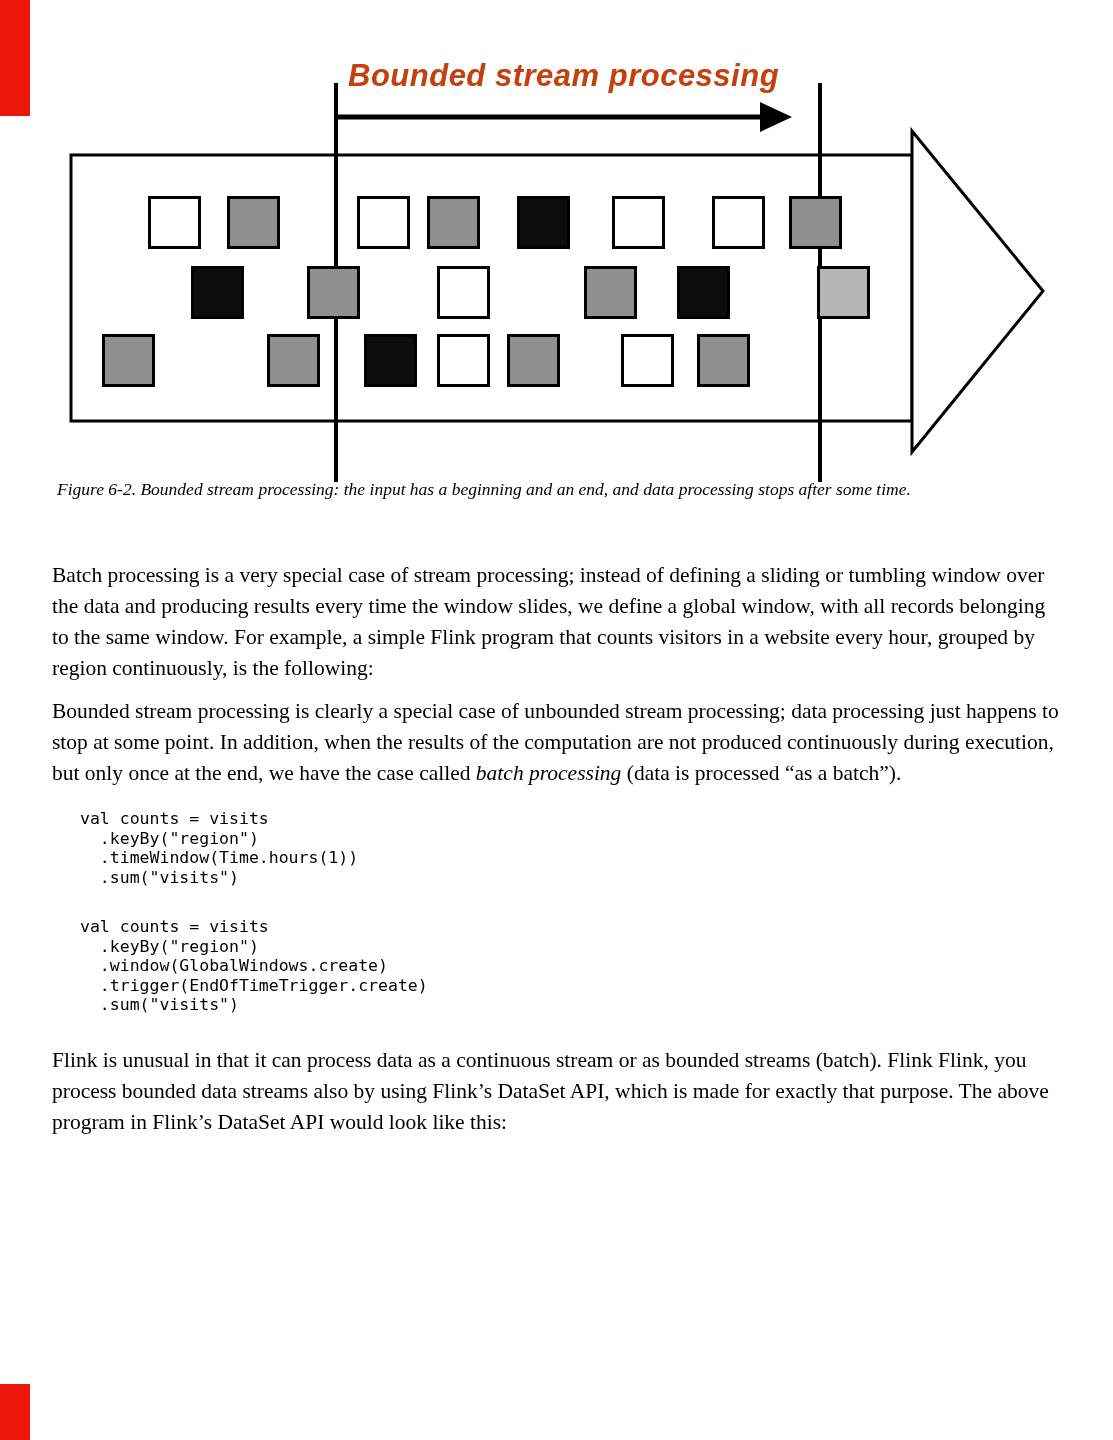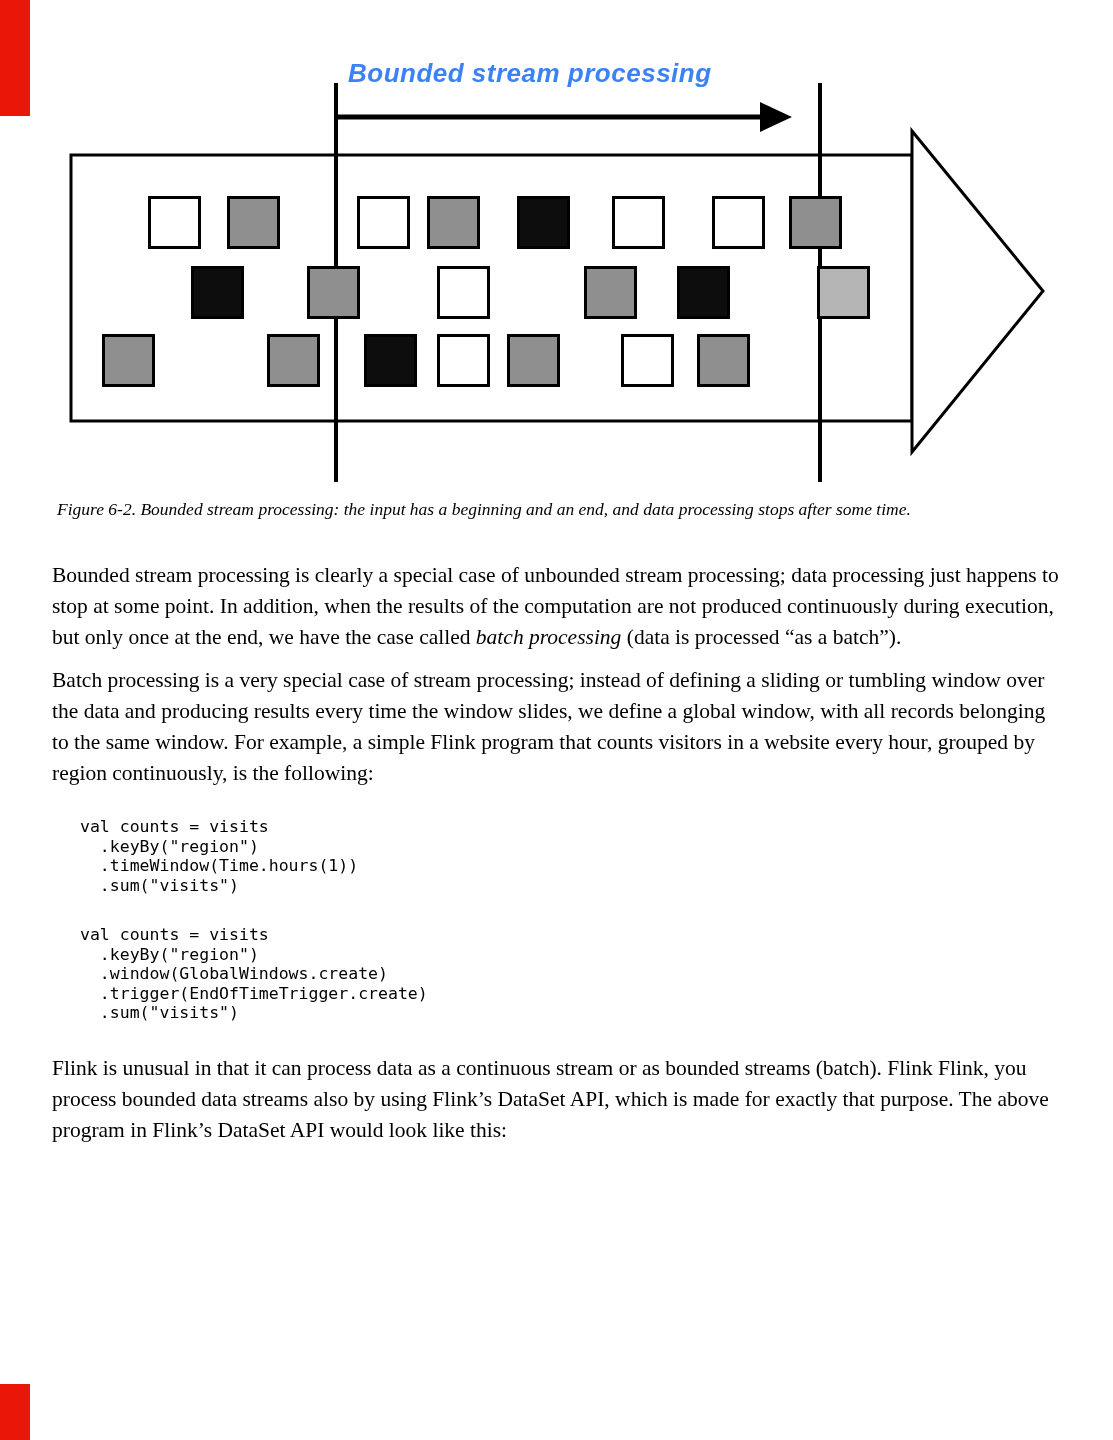--- a/index.html
+++ b/index.html
@@ -27,23 +27,23 @@
     width: 1113px;
     height: 492px;
   }
   .fig-title {
     position: absolute;
     left: 348px;
     top: 58px;
     font-family: "Liberation Sans", sans-serif;
     font-style: italic;
     font-weight: bold;
-    font-size: 26px;
+    font-size: 31px;
     letter-spacing: 0.5px;
-    color: #3b82f6;
+    color: #c2410c;
     white-space: nowrap;
   }
   .fig-lines {
     position: absolute;
     left: 0; top: 0;
   }
   #squares-layer {
     position: absolute;
     left: 0; top: 0;
     width: 1113px;
@@ -53,21 +53,21 @@
     position: absolute;
     width: 53px;
     height: 53px;
     border: 3px solid #000;
   }
 
   
   .caption {
     position: absolute;
     left: 57px;
-    top: 498px;
+    top: 478px;
     width: 1005px;
     font-style: italic;
     font-size: 17.5px;
     line-height: 22px;
     color: #000;
   }
 
   
   .body-text {
     position: absolute;
@@ -77,21 +77,21 @@
   }
   .body-text p {
     font-size: 21.5px;
     line-height: 31px;
     margin-bottom: 12px;
   }
   .code {
     font-family: "DejaVu Sans Mono", monospace;
     font-size: 16.5px;
     line-height: 19.5px;
-    margin: 28px 0 30px 28px;
+    margin: 20px 0 30px 28px;
     white-space: pre;
     color: #000;
   }
 </style>
 </head>
 <body>
 
 <div class="page">
 
   <div class="marker marker-top" style="background: rgb(234, 22, 8);"></div>
@@ -135,23 +135,23 @@
         <div class="sq" style="left: 437px; top: 334px; background: rgb(255, 255, 255);"></div>
         <div class="sq" style="left: 507px; top: 334px; background: rgb(143, 143, 143);"></div>
         <div class="sq" style="left: 621px; top: 334px; background: rgb(255, 255, 255);"></div>
         <div class="sq" style="left: 697px; top: 334px; background: rgb(143, 143, 143);"></div>
       </div>
   </div>
 
   <div class="caption">Figure 6-2. Bounded stream processing: the input has a beginning and an end, and data processing stops after some time.</div>
 
   <div class="body-text">
+    <p>Batch processing is a very special case of stream processing; instead of defining a sliding or tumbling window over the data and producing results every time the window slides, we define a global window, with all records belonging to the same window. For example, a simple Flink program that counts visitors in a website every hour, grouped by region continuously, is the following:</p>
+
     <p><span>Bounded stream processing is clearly a special case of unbounded stream processing; data processing just happens to stop at some point. In addition, when the results of the computation are not produced continuously during execution, but only once at the end, we have the case called </span><i>batch processing</i><span> (data is processed “as a batch”).</span></p>
-
-    <p>Batch processing is a very special case of stream processing; instead of defining a sliding or tumbling window over the data and producing results every time the window slides, we define a global window, with all records belonging to the same window. For example, a simple Flink program that counts visitors in a website every hour, grouped by region continuously, is the following:</p>
 
     <pre class="code">val counts = visits
   .keyBy("region")
   .timeWindow(Time.hours(1))
   .sum("visits")</pre>
 
 
     <pre class="code">val counts = visits
   .keyBy("region")
   .window(GlobalWindows.create)

